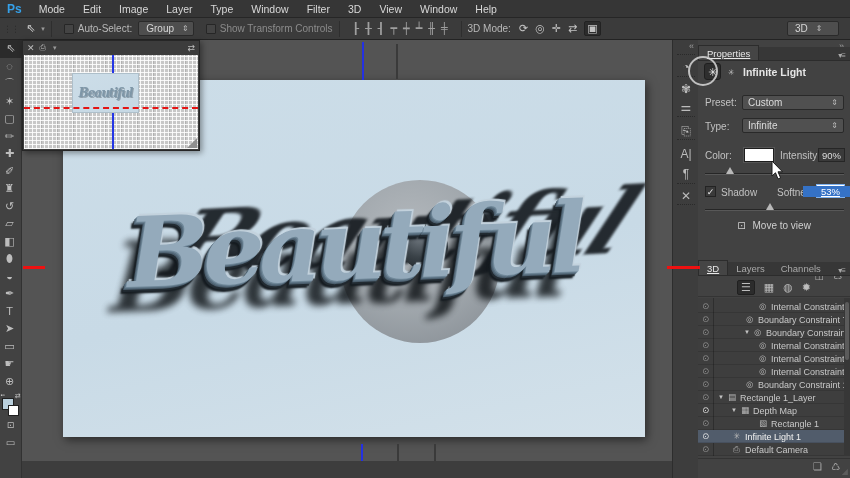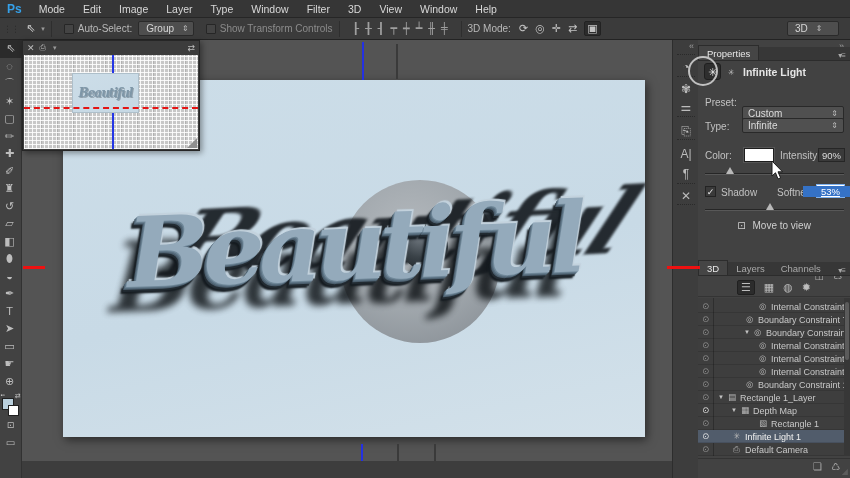--- a/index.html
+++ b/index.html
@@ -98,21 +98,21 @@
   #strip-collapse { position:absolute; right:4px; top:1px; color:#9c9c9c; font-size:9px; }
   .strip-icon { position:absolute; left:0; width:26px; text-align:center; color:#bcbcbc; font-size:12px; }
   .strip-sep { position:absolute; left:4px; width:18px; border-top:1px dotted #2a2a2a; }
 
   
   #dock { position:absolute; left:698px; top:40px; width:152px; height:438px; background:#424242; }
   #dock-expand { position:absolute; right:6px; top:1px; color:#9c9c9c; font-size:9px; }
   .tabbar { position:absolute; left:0; width:152px; height:14px; background:#373737;
     border-bottom:1px solid #2c2c2c; display:flex; align-items:flex-end; }
   .tab { font-size:9.5px; color:#a9a9a9; padding:2px 8px 1px; }
-  .tab.active { background:#454545; color:#e8e8e8; border:1px solid #2c2c2c; border-bottom:none; }
+  .tab.active { background:#454545; color:#e8e8e8; border:1px solid #2c2c2c; border-bottom:none;text-decoration:underline; }
   .panel-menu { margin-left:auto; color:#a9a9a9; font-size:8px; padding-right:5px; letter-spacing:-1px; }
 
   
   #props { position:absolute; left:0; top:21px; width:152px; height:201px; font-size:10px; color:#c2c2c2; }
   #light-badge { position:absolute; left:6px; top:2px; width:17px; height:17px; background:#2e2e2e;
     border:1px solid #1f1f1f; border-radius:3px; color:#e3e3e3; font-size:11px; text-align:center; line-height:16px; }
   #light-mini { position:absolute; left:30px; top:7px; font-size:8px; color:#bdbdbd; }
   #props-title { position:absolute; left:45px; top:5px; font-weight:bold; color:#e6e6e6; font-size:10.5px; }
   .prop-label { position:absolute; left:7px;text-align:right; }
   .prop-dd { position:absolute; left:44px; width:102px; height:15px; background:#505050;
@@ -325,21 +325,21 @@
       <span class="tab active">Properties</span>
       <span class="panel-menu">▾≡</span>
     </div>
 
     <div id="props">
       <div id="light-badge">✳</div>
       <span id="light-mini">✳</span>
       <span id="props-title">Infinite Light</span>
 
       <span class="prop-label" style="top:36px;">Preset:</span>
-      <span class="prop-dd" style="top:45px;gap:9px;">
+      <span class="prop-dd" style="top:34px;gap:9px;">
         <span>Custom</span>
         <span class="stepper">⇕</span>
       </span>
 
       <span class="prop-label" style="top:60px;">Type:</span>
       <span class="prop-dd" style="top:57px;align-items:center;">
         <span>Infinite</span>
         <span class="stepper">⇕</span>
       </span>
 

